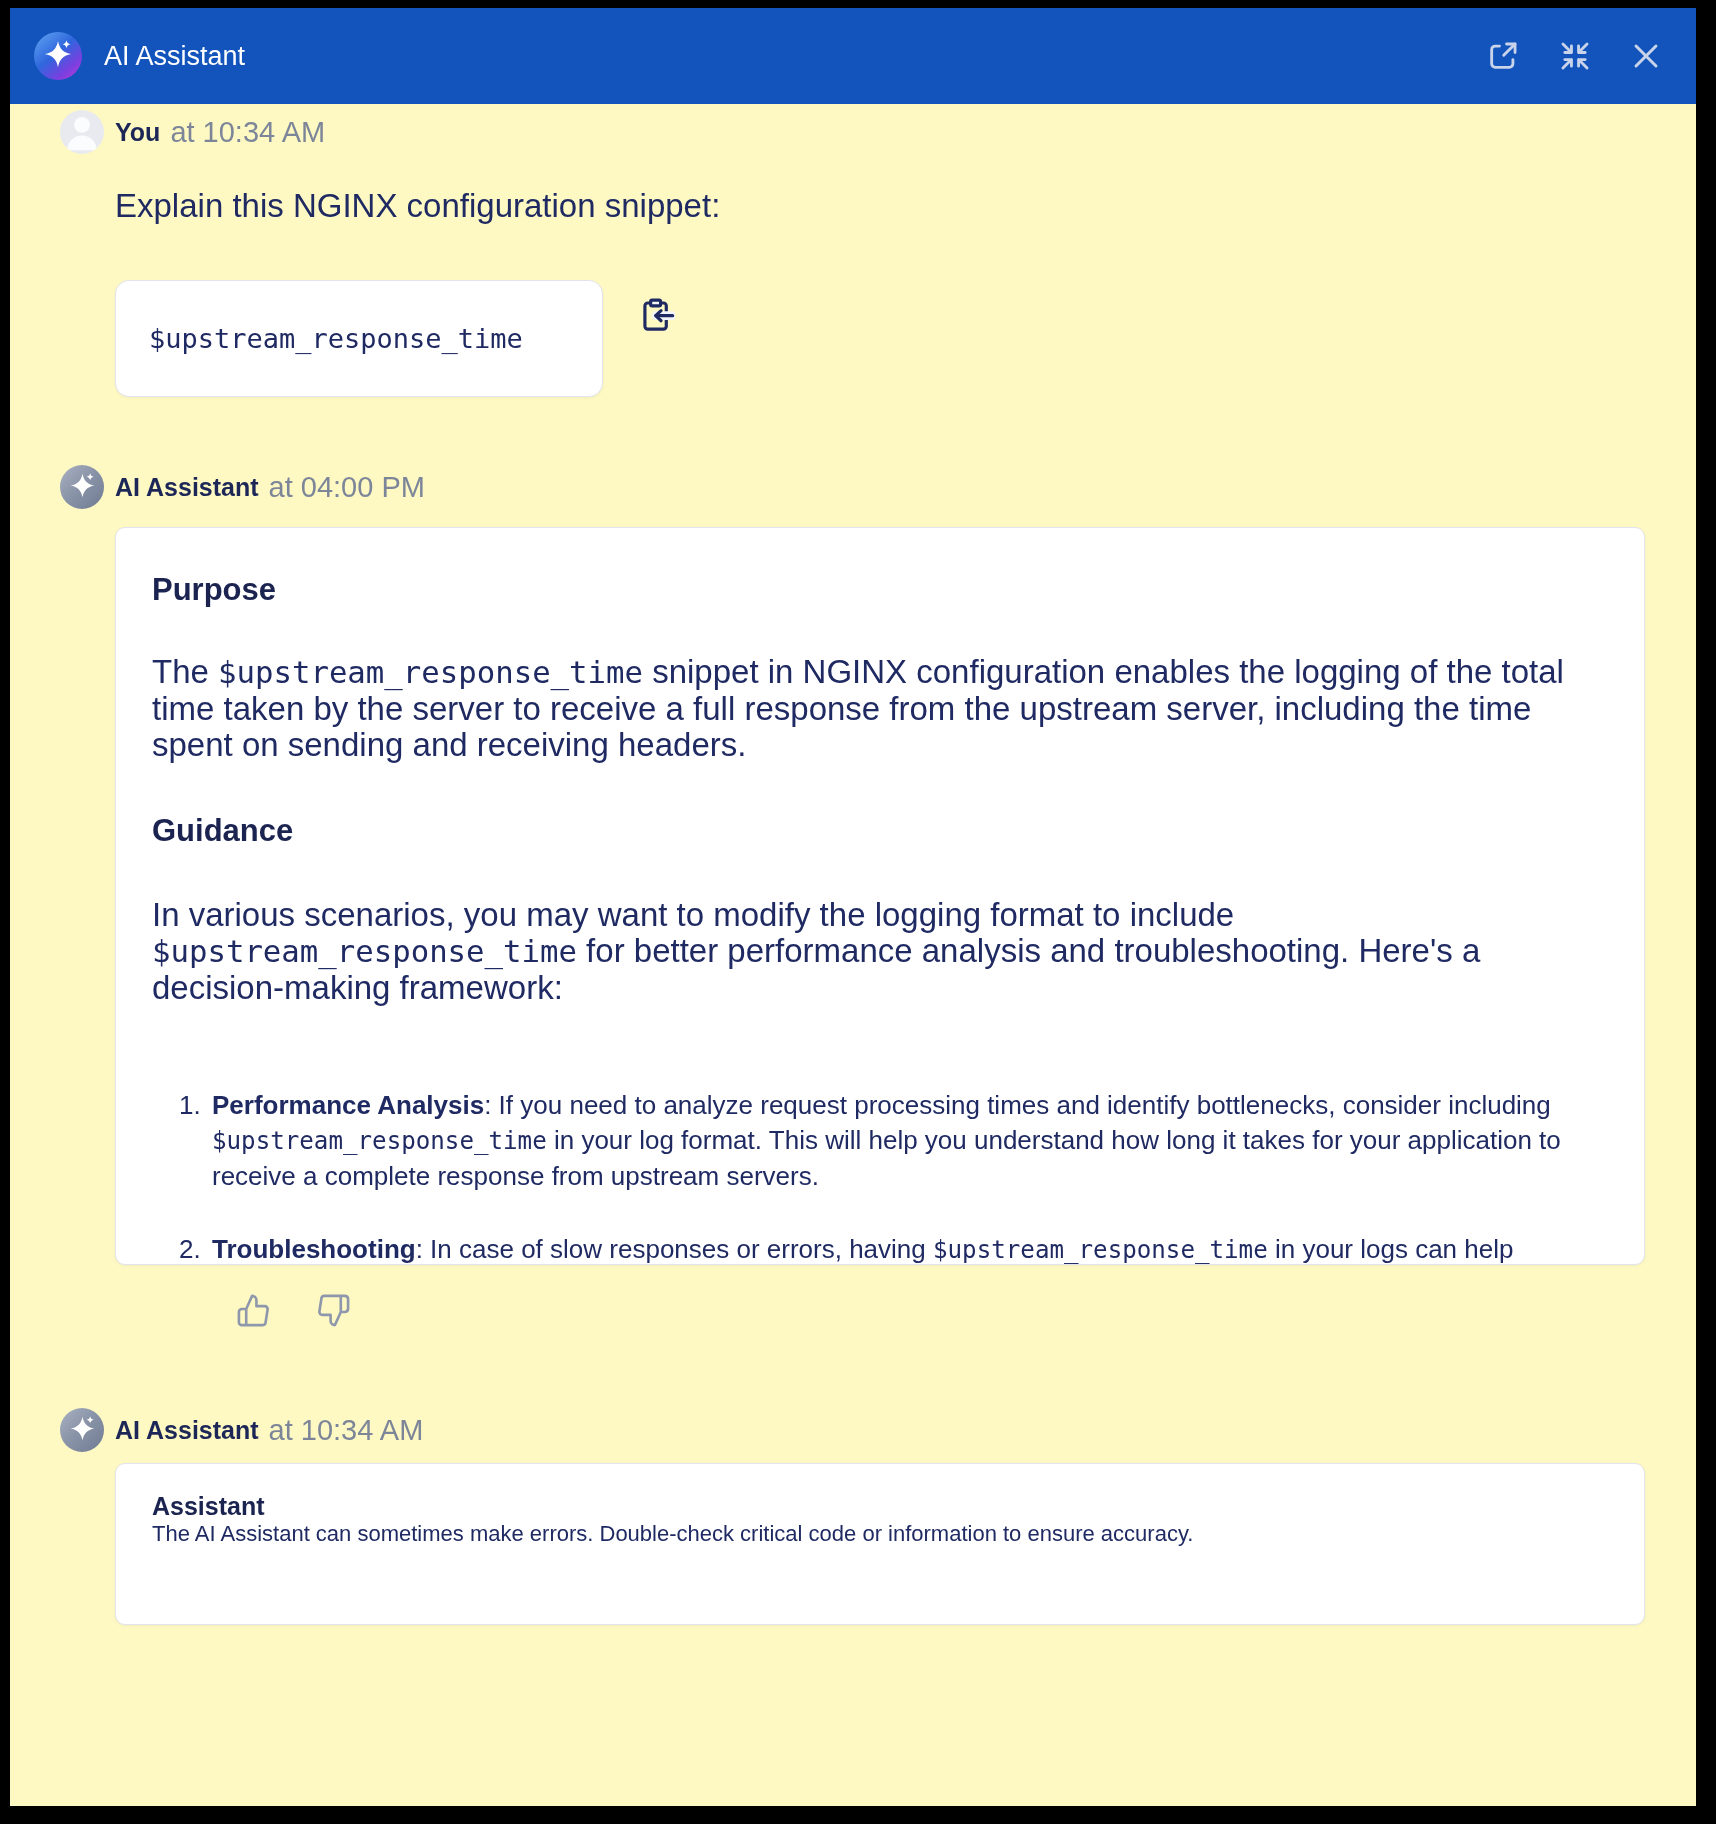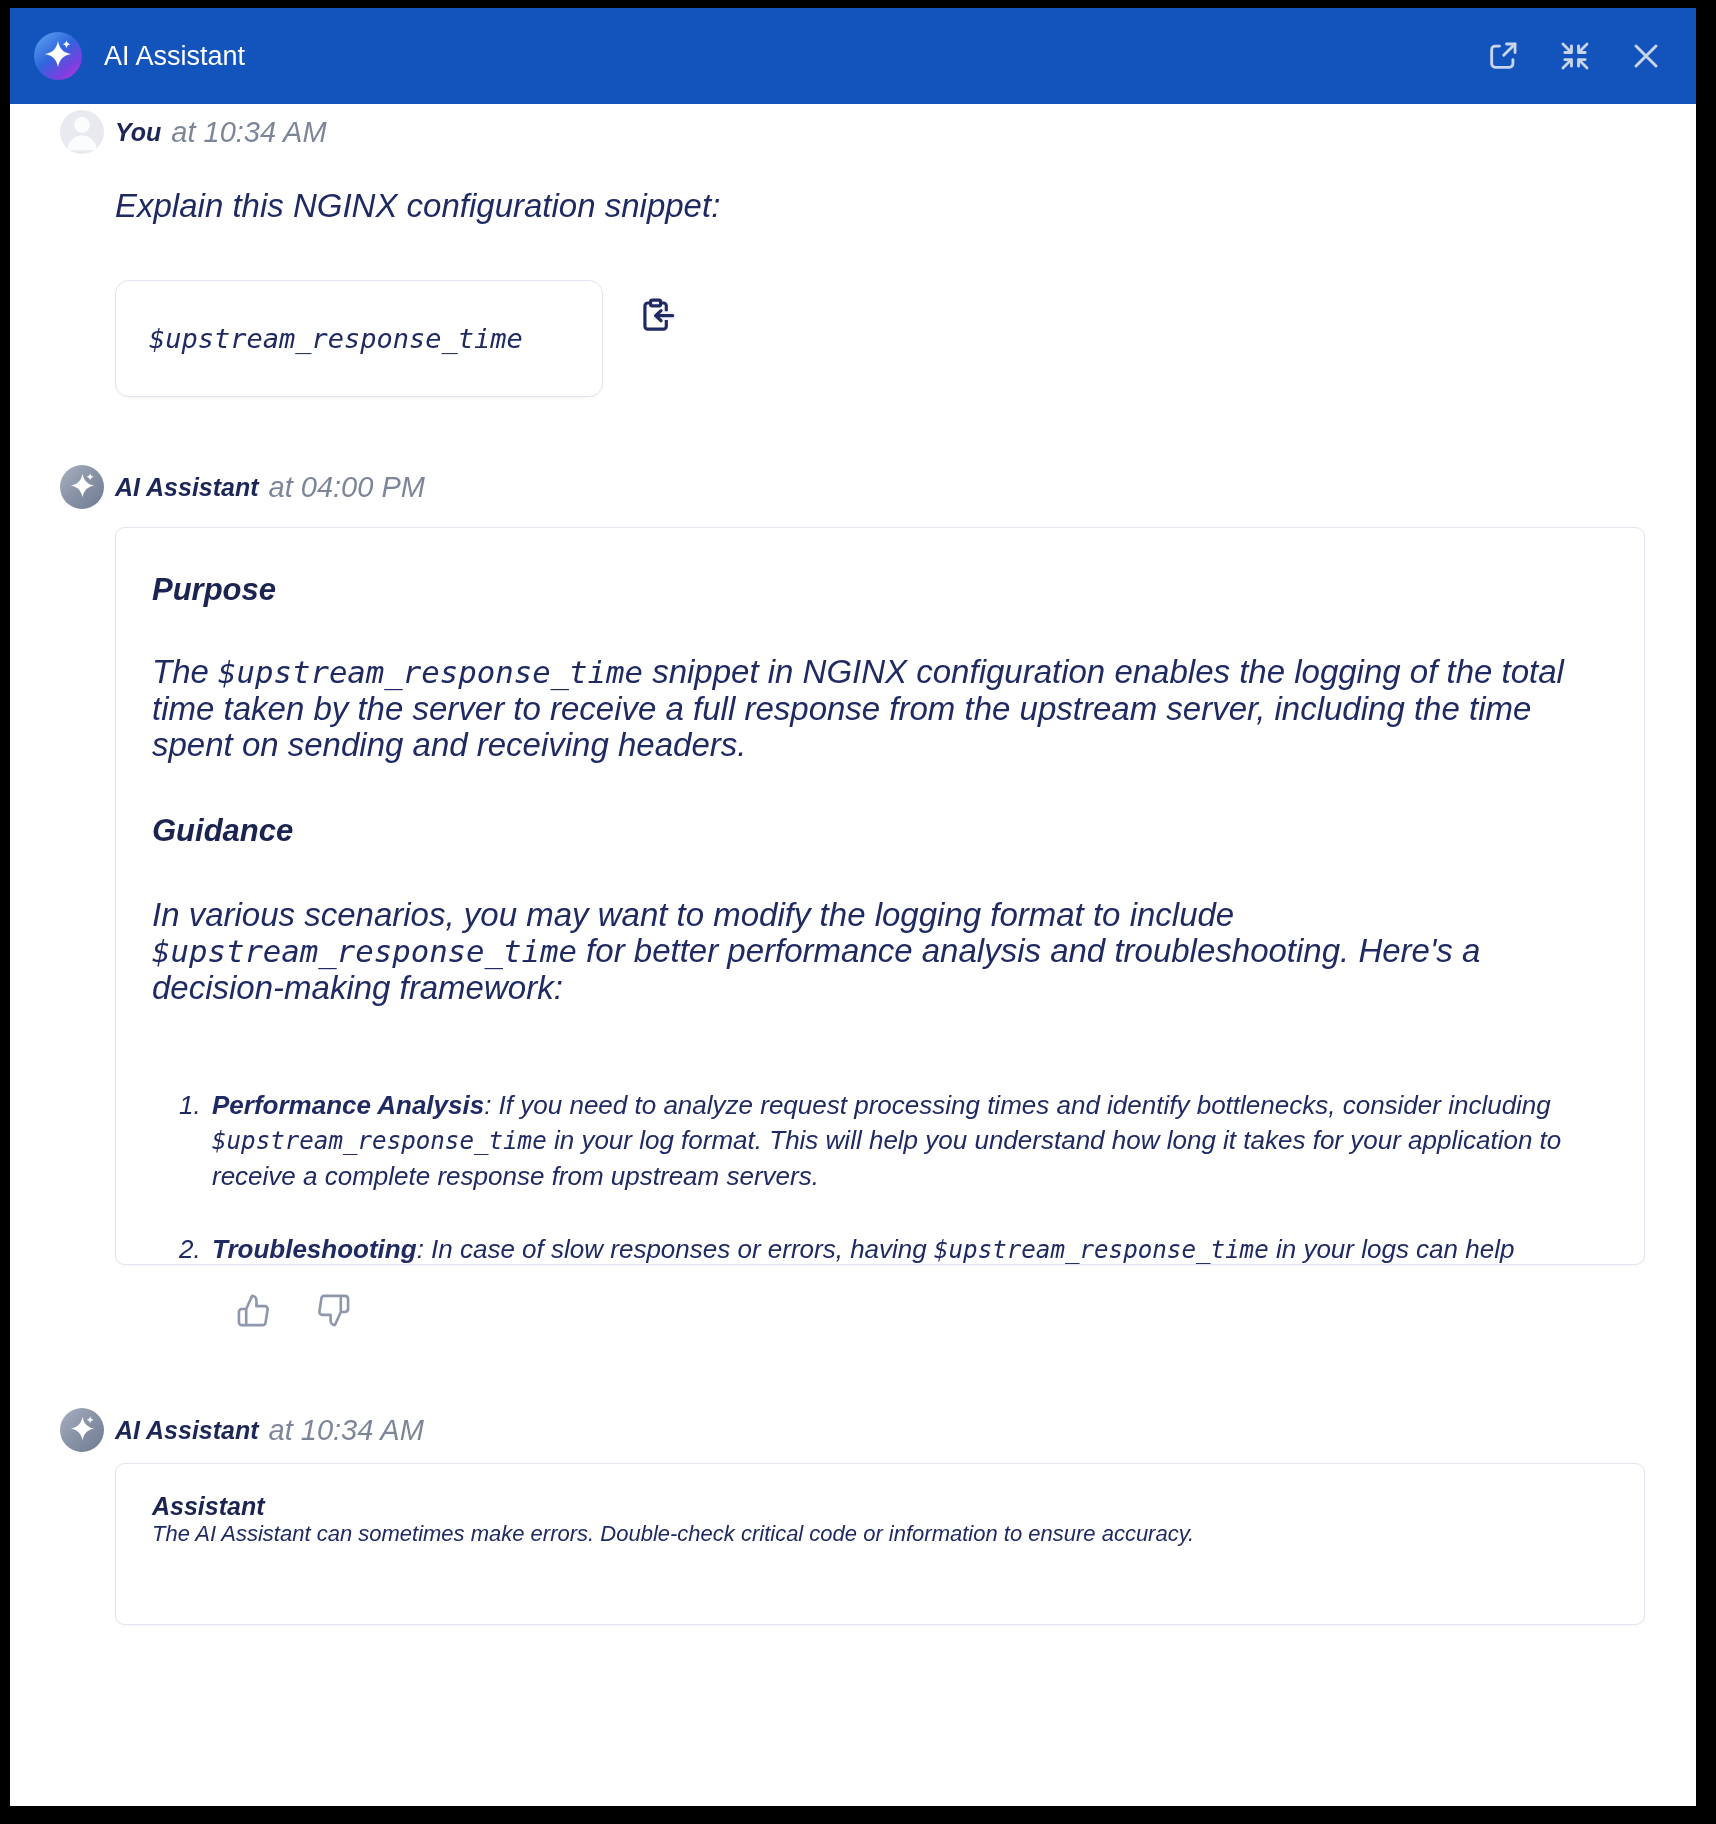--- a/index.html
+++ b/index.html
@@ -6,39 +6,39 @@
   body{
     width:1716px;height:1824px;
     background:#000;
     position:relative;
     font-family:"Liberation Sans", sans-serif;
     overflow:hidden;
   }
   .screen{
     position:absolute;left:10px;top:8px;
     width:1686px;height:1798px;
-    background:#ffffff;
+    background:#fef9c3;
     clip-path: polygon(0 0,1664 0,1678 16,1660 44,1680 78,1662 116,1676 158,1658 205,1681 252,1663 305,1677 360,1659 415,1680 470,1664 525,1676 580,1658 640,1681 700,1662 755,1678 810,1660 865,1680 920,1663 975,1676 1030,1658 1085,1681 1140,1662 1195,1678 1250,1660 1305,1680 1360,1663 1415,1677 1470,1659 1525,1681 1580,1662 1635,1676 1688,1669 1730,1680 1768,1630 1754,1580 1779,1530 1757,1480 1781,1430 1760,1380 1784,1330 1762,1280 1786,1230 1764,1180 1788,1130 1766,1080 1790,1030 1768,980 1789,930 1765,880 1787,830 1763,780 1785,730 1761,680 1783,630 1759,580 1781,530 1757,480 1779,430 1755,380 1777,330 1754,280 1776,230 1752,180 1774,130 1750,80 1772,30 1751,0 1768);
   }
   
   header{
     height:96px;background:#1254BC;
     display:flex;align-items:center;
     padding:0 34px 0 24px;box-sizing:border-box;
   }
   .hdr-avatar{
     width:48px;height:48px;border-radius:50%;
     background:linear-gradient(140deg,#63a8f2 0%,#2f66dd 45%,#7a3fe0 75%,#c73bd4 100%);
     display:flex;align-items:center;justify-content:center;flex:none;
   }
   .hdr-title{color:#fff;font-size:27px;margin-left:22px;font-weight:400;}
   .hdr-icons{margin-left:auto;display:flex;align-items:center;gap:38px;}
   .hdr-icons svg{display:block;cursor:pointer;}
   
-  main{display:block;font-style:italic;}
+  main{display:block;}
   .msg-head{display:flex;align-items:center;padding-left:50px;}
   .avatar{width:44px;height:44px;border-radius:50%;flex:none;
     display:flex;align-items:center;justify-content:center;}
   .avatar.person{background:#E8EAF0;overflow:hidden;}
   .avatar.ai{background:linear-gradient(135deg,#aab2c2 0%,#8b95a9 45%,#6f7a92 100%);}
   .m-name{font-size:25px;font-weight:bold;color:#1C2758;margin-left:11px;}
   .m-time{font-size:29px;color:#7D8699;margin-left:10px;}
   .msg-body{margin-left:105px;}
   .msg1-head{margin-top:6px;}
   .msg1-text{margin-top:33px;font-size:33px;color:#1F2A63;}

